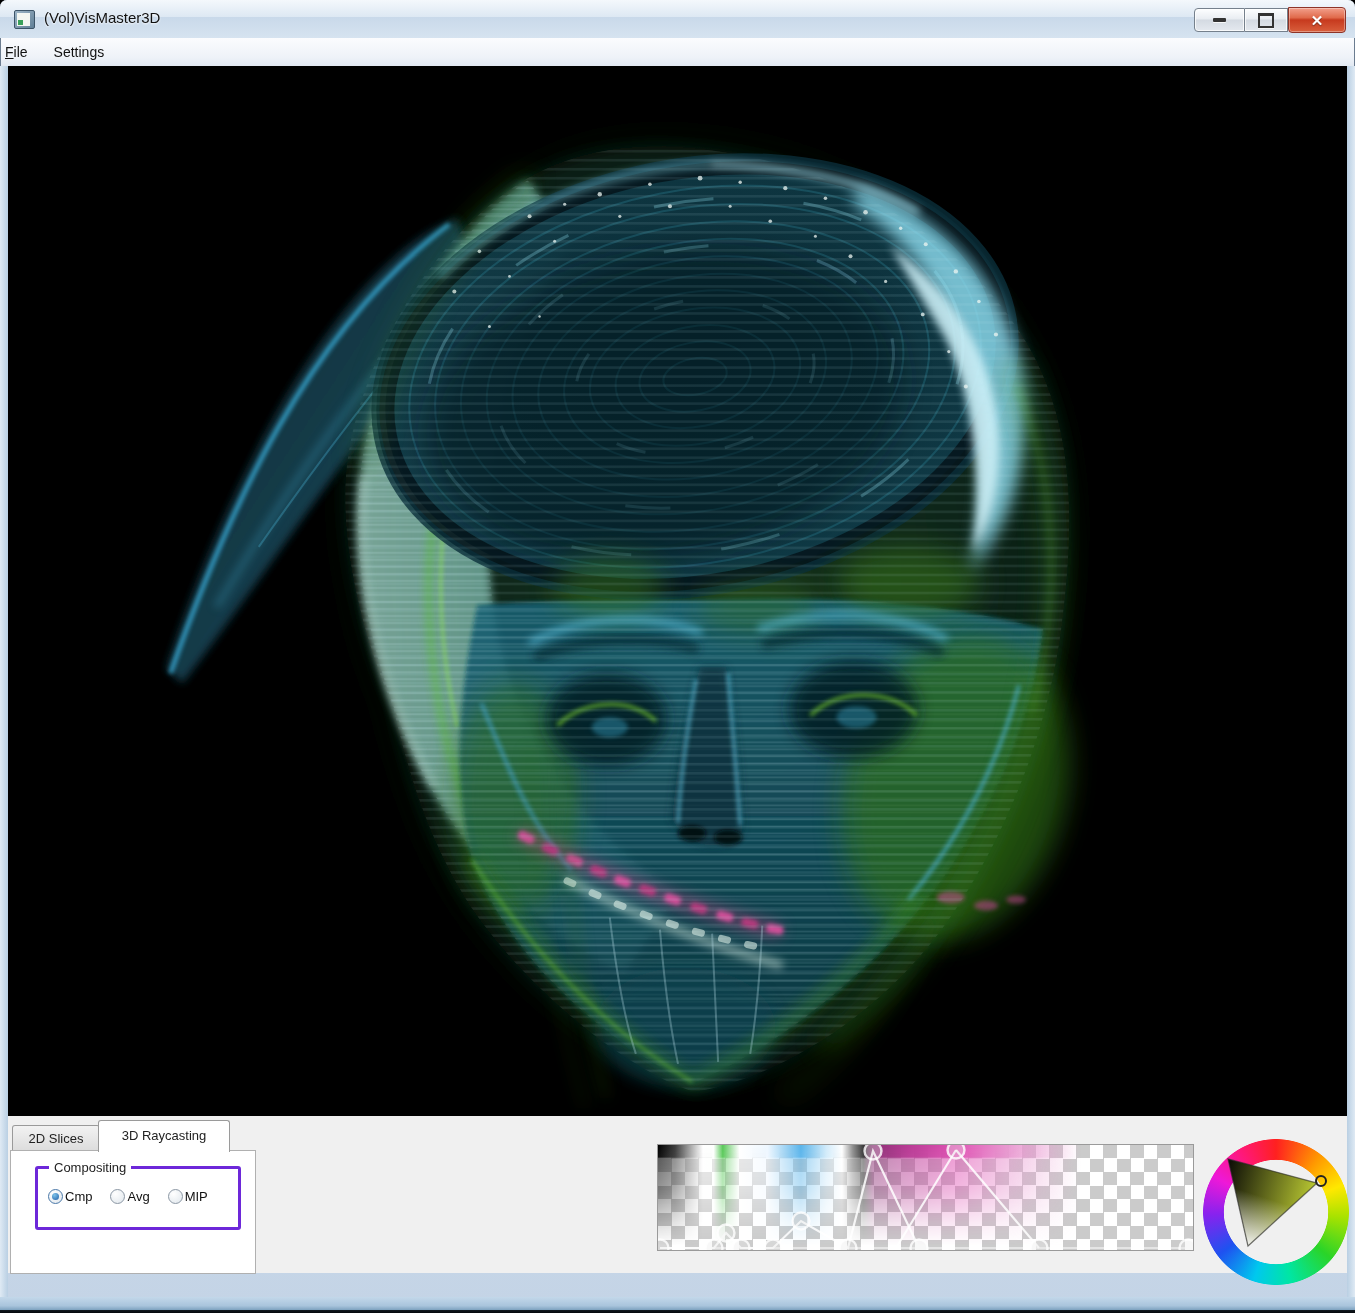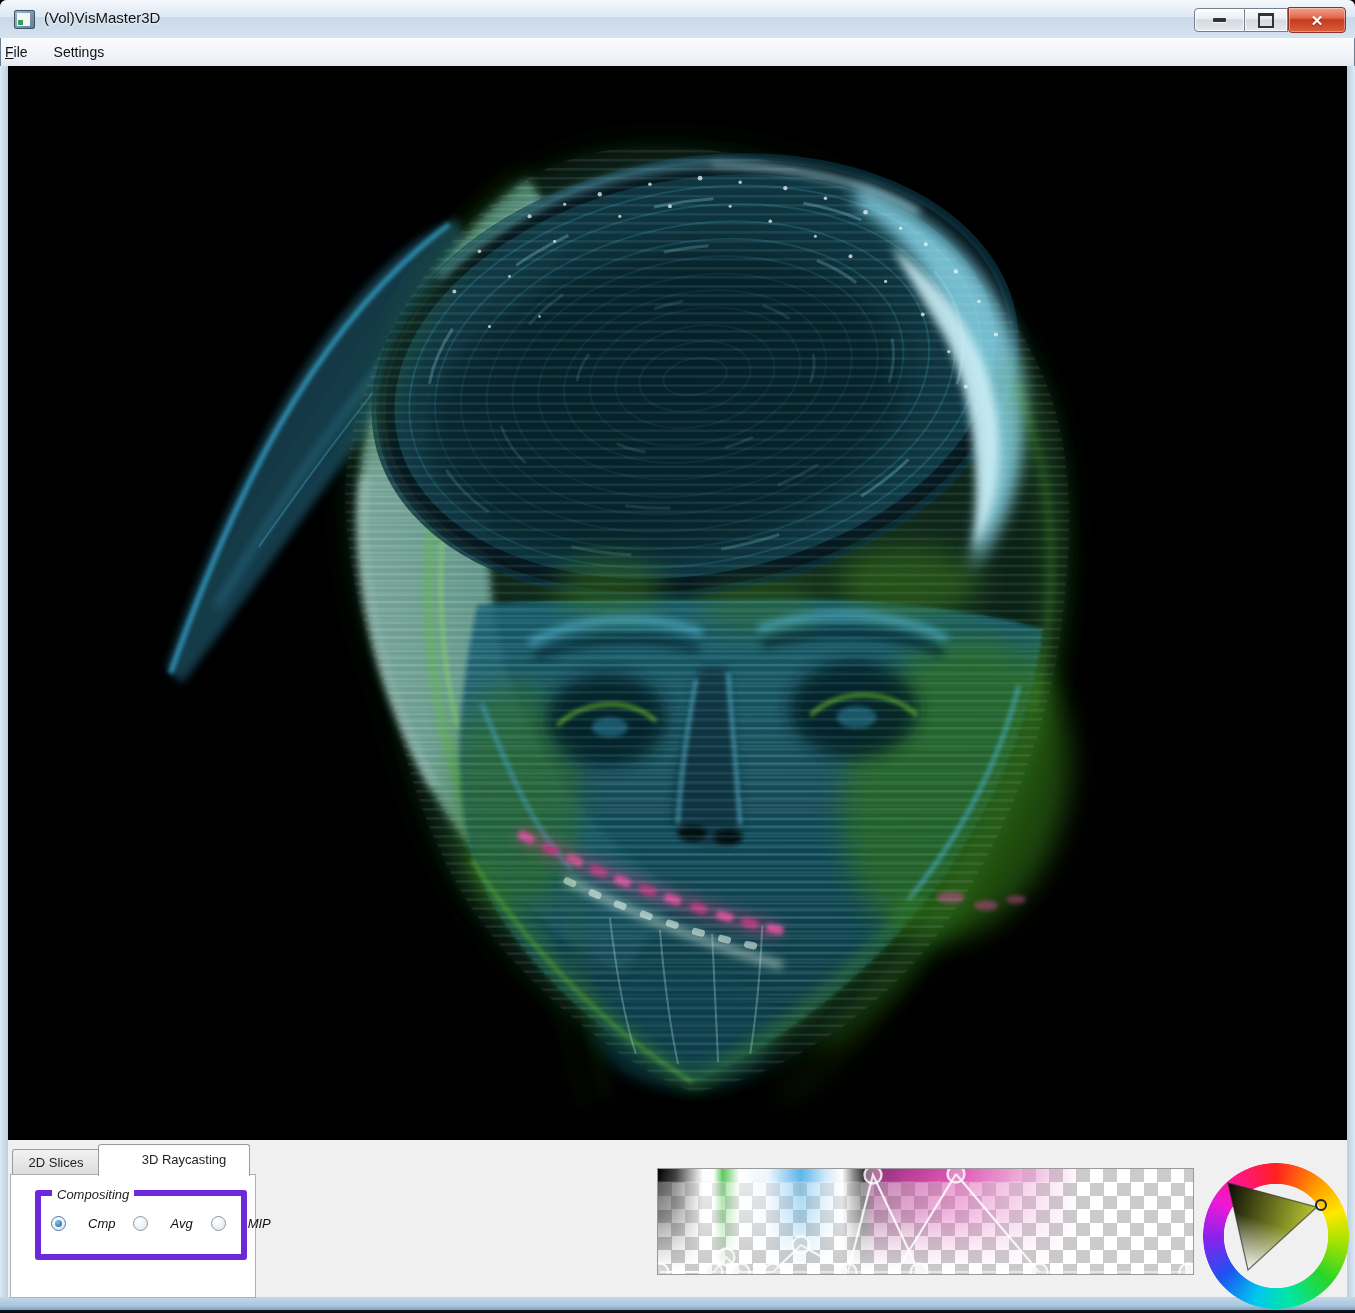--- a/index.html
+++ b/index.html
@@ -27,30 +27,30 @@
   
   .menubar{position:absolute;left:1px;right:1px;top:38px;height:28px;
     background:linear-gradient(180deg,#fbfcfe 0%,#eef2f8 70%,#e2e9f2 100%);border-bottom:1px solid #c6cfda;
     display:flex;align-items:center;padding-left:4px;gap:26px;font-size:14px;color:#111;}
   .menu-item{cursor:default;}
   .menu-item .u{text-decoration:underline;}
   
   .viewport{position:absolute;left:8px;top:66px;width:1339px;height:1074px;background:#000;overflow:hidden;}
   .viewport svg{display:block;width:100%;height:100%;}
   
-  .panel{position:absolute;left:8px;top:1140px;width:1339px;height:157px;background:#f0f0f0;}
+  .panel{position:absolute;left:8px;top:1116px;width:1339px;height:157px;background:#f0f0f0;}
   .tab{position:absolute;font-size:13px;color:#222;text-align:center;border:1px solid #9a9a9a;border-bottom:none;
     border-radius:3px 3px 0 0;background:linear-gradient(180deg,#f2f2f2,#dcdcdc);}
   .tab.t0{left:4px;top:9px;width:86px;height:25px;line-height:25px;}
-  .tab.t1{left:90px;top:4px;width:130px;height:31px;line-height:30px;background:#fff;z-index:3;padding-left:20px;}
+  .tab.t1{left:90px;top:4px;width:130px;height:31px;line-height:30px;background:#fff;z-index:3;}
   .tabpage{position:absolute;left:2px;top:34px;width:244px;height:122px;background:#fff;border:1px solid #b0b0b0;z-index:2;}
-  .groupbox{position:absolute;left:24px;top:15px;width:200px;height:58px;border:6px solid #6d28d9;border-radius:3px;font-style:italic;}
+  .groupbox{position:absolute;left:24px;top:15px;width:200px;height:58px;border:3px solid #6d28d9;border-radius:3px;}
   .groupbox .legend{position:absolute;top:-9px;left:11px;background:#fff;padding:0 5px;font-size:13px;color:#222;}
   .radio-row{position:absolute;left:10px;top:20px;display:flex;gap:18px;align-items:center;}
-  .radio{display:flex;align-items:center;gap:22px;font-size:13px;color:#111;}
+  .radio{display:flex;align-items:center;gap:2px;font-size:13px;color:#111;}
   .radio .circle{width:13px;height:13px;border-radius:50%;border:1px solid #8b97a4;
     background:radial-gradient(circle at 35% 30%,#ffffff,#dfe6ec);position:relative;}
   .radio.checked .circle{border-color:#4a78a8;}
   .radio.checked .circle::after{content:"";position:absolute;left:3px;top:3px;width:7px;height:7px;border-radius:50%;
     background:radial-gradient(circle at 35% 30%,#7ec3ea,#1e5fa8);}
   .slider-row{position:absolute;left:0;top:84px;width:100%;height:34px;}
   .slider-track{position:absolute;left:15px;top:16px;width:132px;height:3px;background:#c9c9c9;
     border-bottom:1px solid #fff;border-radius:2px;}
   .slider-thumb{position:absolute;left:112px;top:3px;width:15px;height:28px;border-radius:4px;border:1px solid #3d93b8;
     background:linear-gradient(90deg,#d9f2fb 0%,#9fdcf2 45%,#7fcdea 55%,#bfe9f7 100%);}

